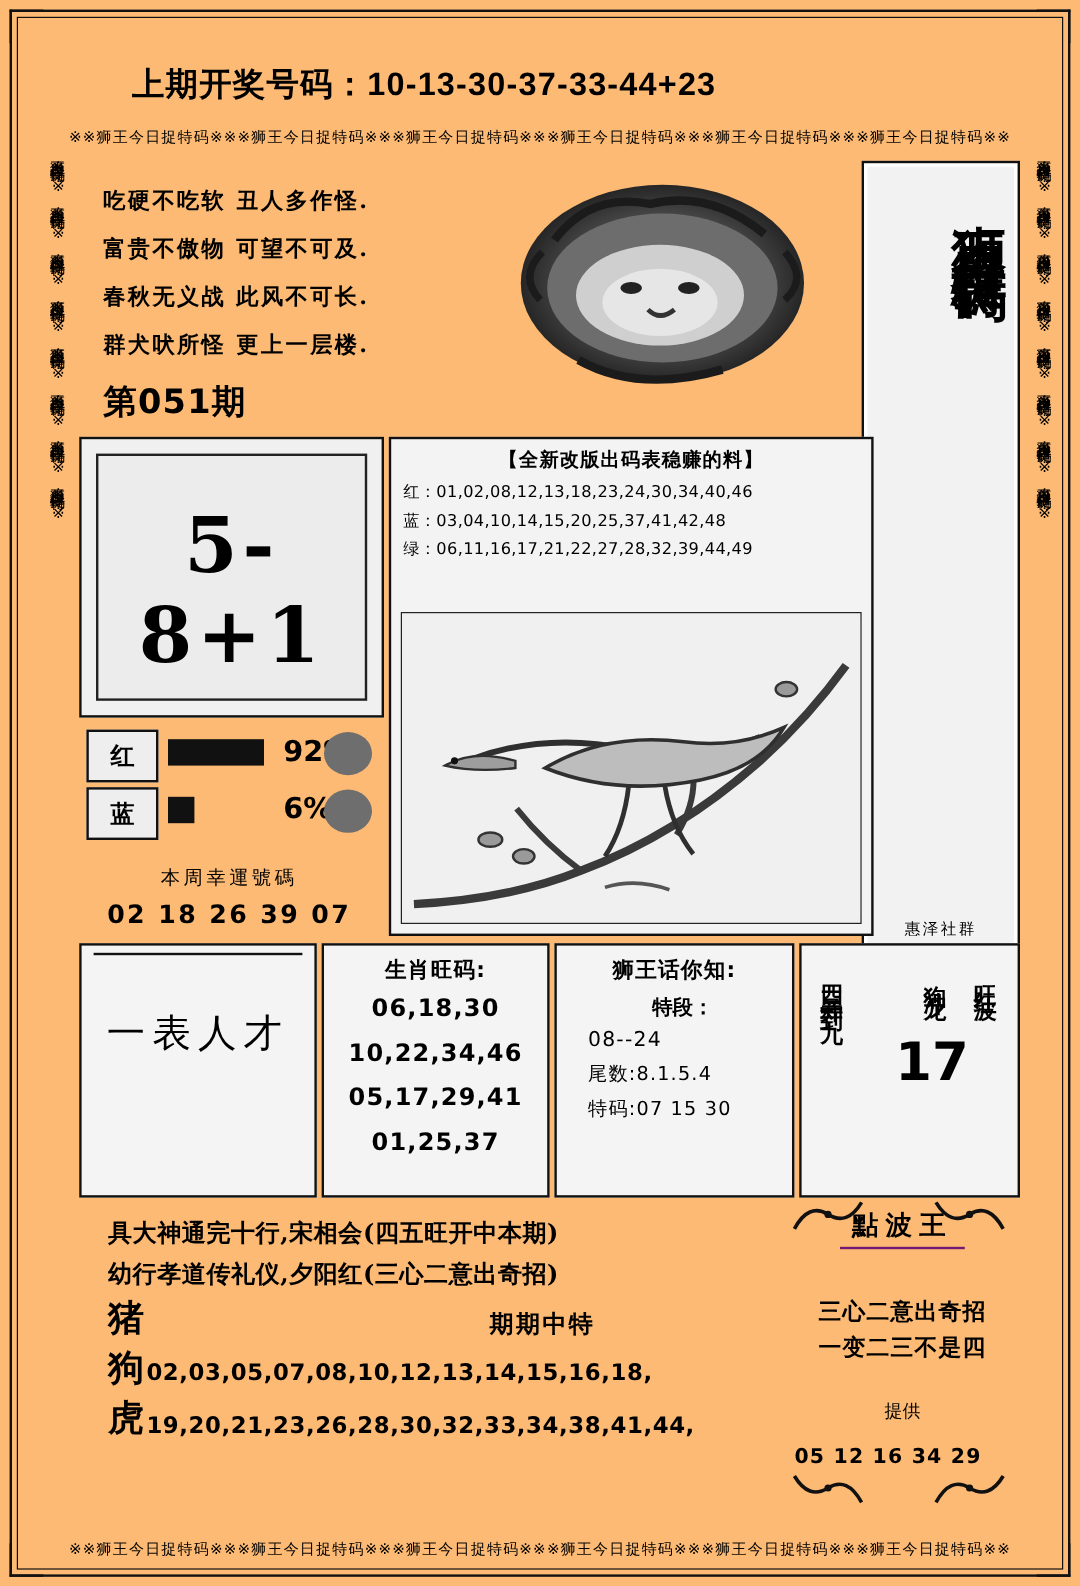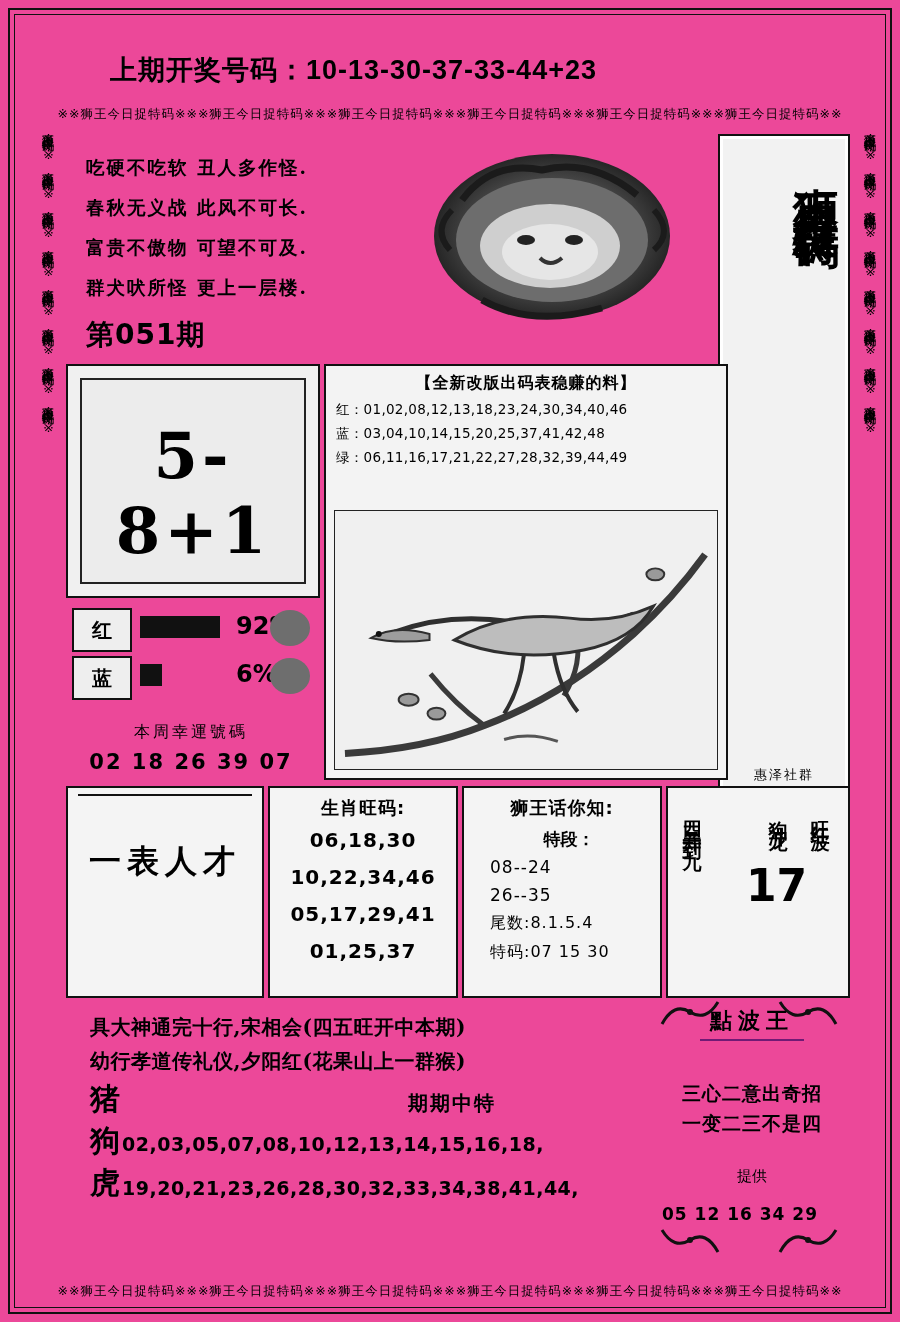--- a/index.html
+++ b/index.html
@@ -6,21 +6,21 @@
   body{
     width:900px;height:1322px;
     background:#ffffff;
     font-family:"DejaVu Sans","Liberation Sans",sans-serif;
     color:#000;
     overflow:hidden;
   }
   .page{
     position:relative;
     width:900px;height:1322px;
-    background:#ec4899;
+    background:#fdba74;
     box-sizing:border-box;
   }
   
   .frame-outer{
     position:absolute;left:8px;top:8px;right:8px;bottom:8px;
     border:2px solid #111;
   }
   .frame-inner{
     position:absolute;left:14px;top:14px;right:14px;bottom:14px;
     border:1px solid #111;
@@ -174,21 +174,21 @@
   }
   .bx1{left:0;width:194px;}
   .bx2{left:202px;width:186px;}
   .bx3{left:396px;width:196px;}
   .bx4{left:600px;width:180px;}
   .bx-title{
     text-align:center;font-size:18px;font-weight:bold;padding:8px 0 2px;
     letter-spacing:1px;
   }
   .bx1 .big{
-    text-align:center;font-size:32px;font-weight:bold;letter-spacing:6px;
+    text-align:center;font-size:32px;font-weight:normal;letter-spacing:6px;
     margin-top:44px;font-family:"DejaVu Serif","Liberation Serif",serif;
   }
   .bx1 .divider{
     border-top:2px solid #111;margin:6px 10px 0;
   }
   .bx2 .num{
     text-align:center;font-size:20px;font-weight:bold;line-height:37px;
     letter-spacing:1px;
   }
   .bx3 .lbl{font-size:17px;font-weight:bold;padding:6px 0 2px 14px;text-align:center;}
@@ -279,22 +279,22 @@
   <div class="marquee top">※※狮王今日捉特码※※※狮王今日捉特码※※※狮王今日捉特码※※※狮王今日捉特码※※※狮王今日捉特码※※※狮王今日捉特码※※</div>
   <div class="marquee bottom">※※狮王今日捉特码※※※狮王今日捉特码※※※狮王今日捉特码※※※狮王今日捉特码※※※狮王今日捉特码※※※狮王今日捉特码※※</div>
 
   <div class="side-strip left">狮王今日捉特码※※狮王今日捉特码※※狮王今日捉特码※※狮王今日捉特码※※狮王今日捉特码※※狮王今日捉特码※※狮王今日捉特码※※狮王今日捉特码※※</div>
   <div class="side-strip right">狮王今日捉特码※※狮王今日捉特码※※狮王今日捉特码※※狮王今日捉特码※※狮王今日捉特码※※狮王今日捉特码※※狮王今日捉特码※※狮王今日捉特码※※</div>
 
   <div class="content">
 
     <div class="poem">
       <div>吃硬不吃软 丑人多作怪.</div>
+      <div>富贵不傲物 可望不可及.</div>
       <div>春秋无义战 此风不可长.</div>
-      <div>富贵不傲物 可望不可及.</div>
       <div>群犬吠所怪 更上一层楼.</div>
     </div>
 
     <div class="lion">
       <svg viewBox="0 0 260 190" xmlns="http://www.w3.org/2000/svg">
         <defs>
           <radialGradient id="mane" cx="50%" cy="50%" r="55%">
             <stop offset="0%" stop-color="#8a8a8a"></stop>
             <stop offset="60%" stop-color="#4a4a4a"></stop>
             <stop offset="100%" stop-color="#1b1b1b"></stop>
@@ -382,37 +382,36 @@
         <div class="num">06,18,30</div>
         <div class="num">10,22,34,46</div>
         <div class="num">05,17,29,41</div>
         <div class="num">01,25,37</div>
       </div>
 
       <div class="bx bx3">
         <div class="bx-title">狮王话你知:</div>
         <div class="lbl">特段：</div>
         <div class="rowtxt">08--24</div>
-        <div class="rowtxt">26--35</div>
         <div class="rowtxt small">尾数:8.1.5.4</div>
         <div class="rowtxt small">特码:07  15  30</div>
       </div>
 
       <div class="bx bx4">
         <div class="v1">四三并二到一九</div>
         <div class="big17">17</div>
         <div class="v2">狗冲龙</div>
         <div class="v3">旺红波</div>
       </div>
 
     </div>
 
     <div class="btm-poem">
       <div>具大神通完十行,宋相会(四五旺开中本期)</div>
-      <div>幼行孝道传礼仪,夕阳红(花果山上一群猴)</div>
+      <div>幼行孝道传礼仪,夕阳红(三心二意出奇招)</div>
     </div>
 
     <div class="zodiac">
       <div>猪</div>
       <div>狗</div>
       <div>虎</div>
     </div>
 
     <div class="qqzt">期期中特</div>
 

